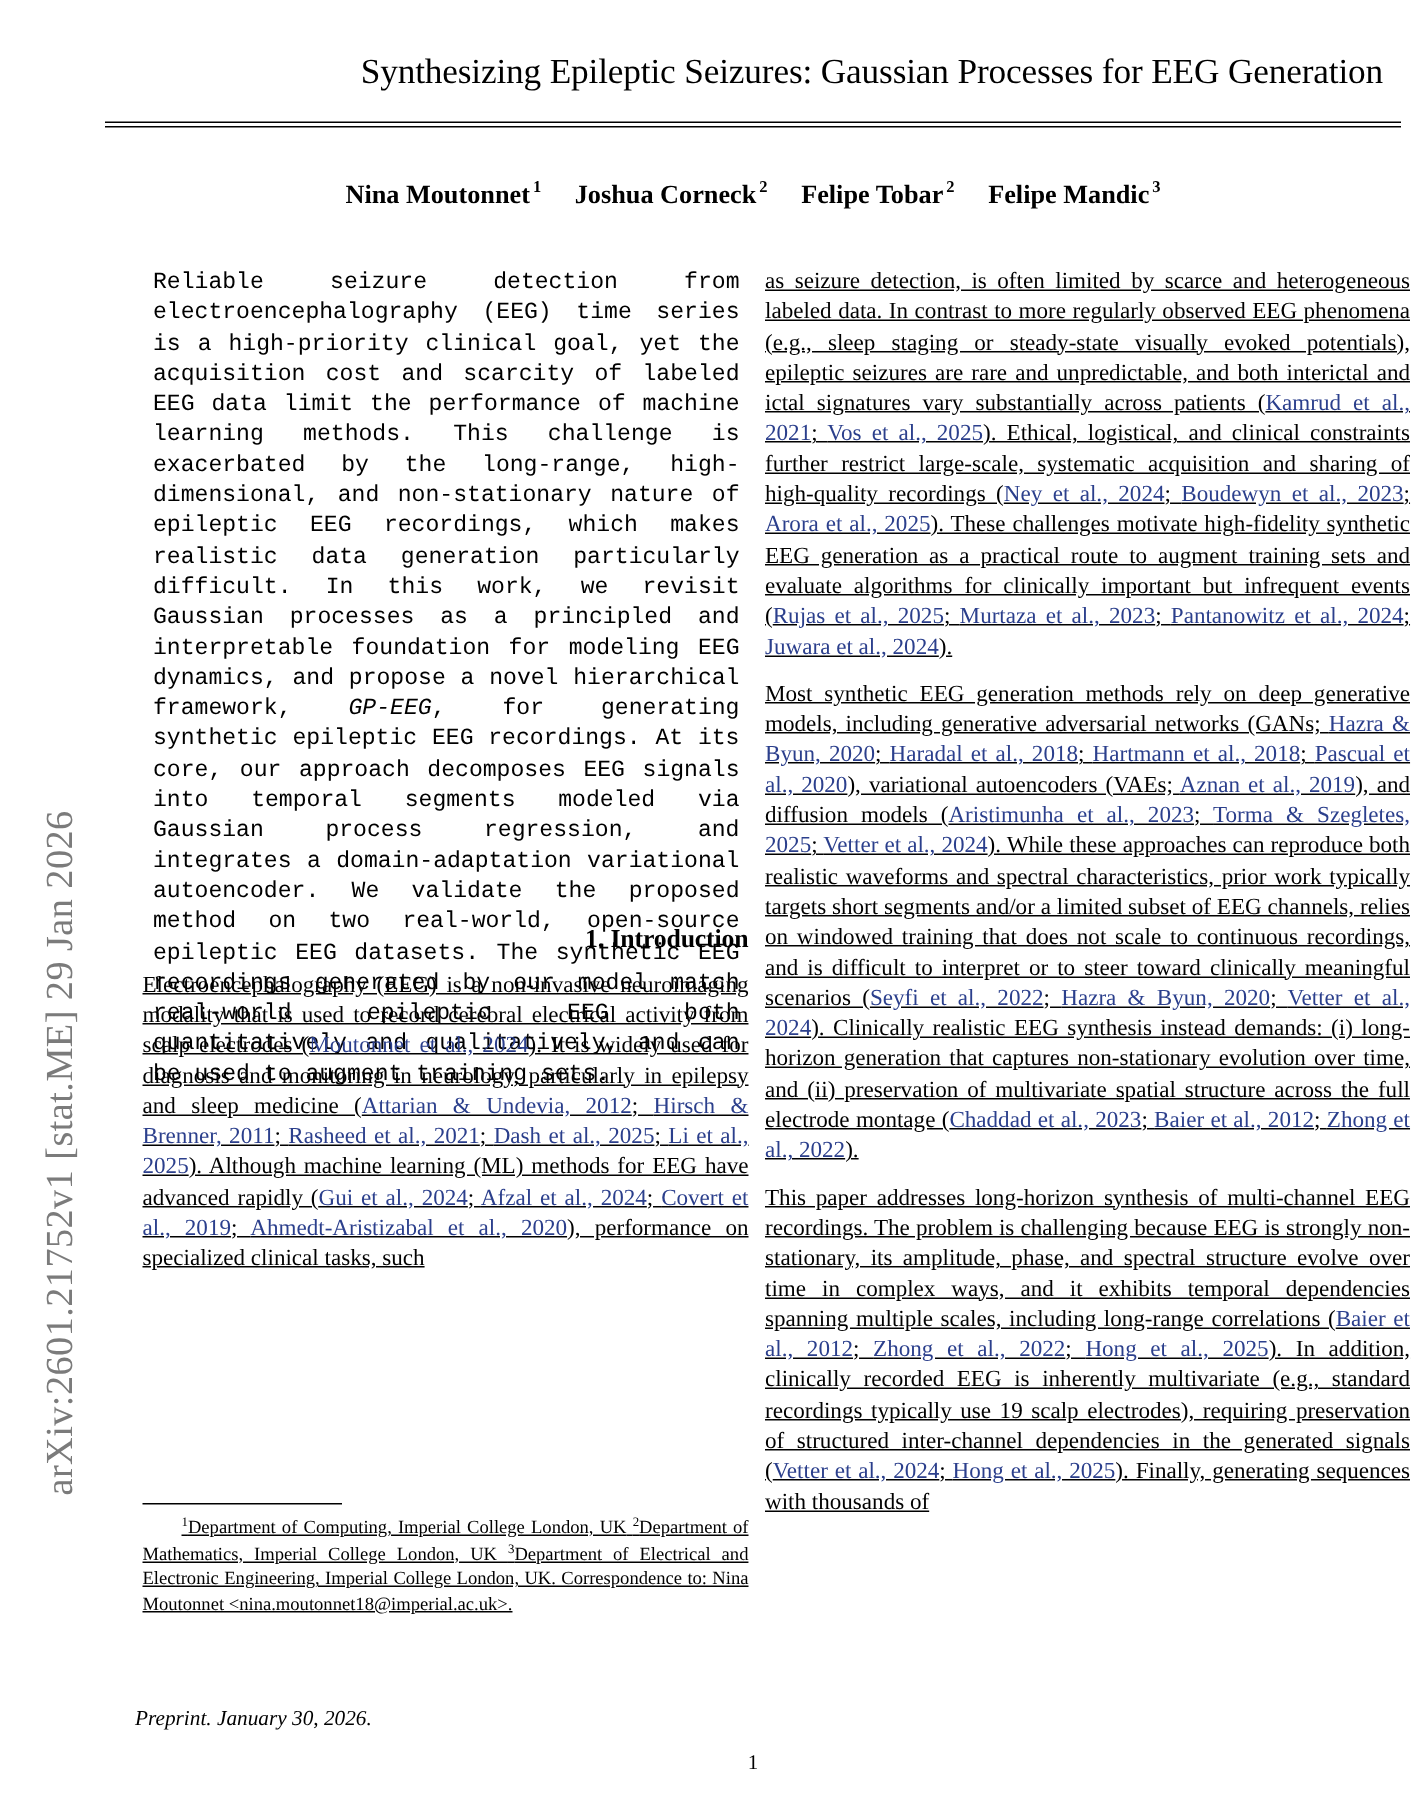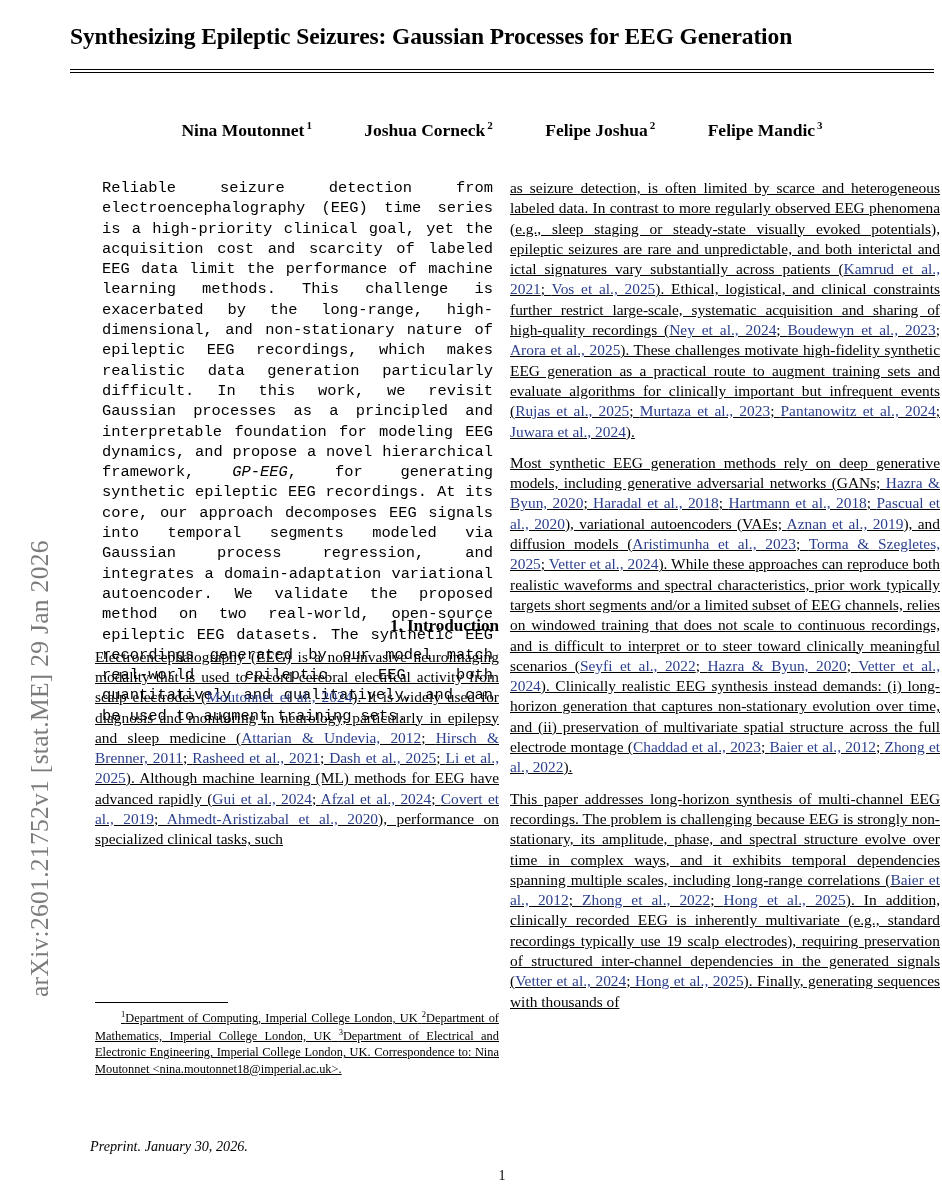--- a/index.html
+++ b/index.html
@@ -50,25 +50,25 @@
 
   
   #title-block {
     position: absolute;
     left: 8px;
     top: 22px;
     width: 864px;
   }
   #paper-title {
     font-size: 23.5px;
-    font-weight: bold;
-    text-align: left;
+    font-weight: normal;
+    text-align: right;
     letter-spacing: -0.1px;
     line-height: 1.25;
-    margin: 0;
+    margin: 12px;
   }
   #title-rule {
     margin-top: 18px;
     border-top: 1.6px solid #000;
     border-bottom: 1.6px solid #000;
     height: 1.5px;
     width: 864px;
   }
 
   
@@ -76,21 +76,21 @@
     position: absolute;
     left: 8px;
     top: 119px;
     width: 864px;
     text-align: center;
     font-size: 17.5px;
     font-weight: bold;
   }
   #authors .author {
     white-space: nowrap;
-    margin: 0 24px;
+    margin: 0 9px;
   }
   #authors sup {
     font-size: 11px;
     font-weight: bold;
     vertical-align: super;
     margin-left: 2px;
   }
 
   
   .column {
@@ -200,21 +200,21 @@
 <div id="page">
 
   <div id="title-block">
     <h1 id="paper-title">Synthesizing Epileptic Seizures: Gaussian Processes for EEG Generation</h1>
     <div id="title-rule"></div>
   </div>
 
   <div id="authors">
     <span class="author"><span>Nina Moutonnet</span><sup>1</sup></span>
     <span class="author"><span>Joshua Corneck</span><sup>2</sup></span>
-    <span class="author"><span>Felipe Joshua</span><sup>2</sup></span>
+    <span class="author"><span>Felipe Tobar</span><sup>2</sup></span>
     <span class="author"><span>Felipe Mandic</span><sup>3</sup></span>
   </div>
 
   <div class="column" id="col-left">
     <div class="abstract-body">
       <p><span>Reliable seizure detection from electroencephalography (EEG) time series is a high-priority clinical goal, yet the acquisition cost and scarcity of labeled EEG data limit the performance of machine learning methods. This challenge is exacerbated by the long-range, high-dimensional, and non-stationary nature of epileptic EEG recordings, which makes realistic data generation particularly difficult. In this work, we revisit Gaussian processes as a principled and interpretable foundation for modeling EEG dynamics, and propose a novel hierarchical framework, </span><span class="ital">GP-EEG</span><span>, for generating synthetic epileptic EEG recordings. At its core, our approach decomposes EEG signals into temporal segments modeled via Gaussian process regression, and integrates a domain-adaptation variational autoencoder. We validate the proposed method on two real-world, open-source epileptic EEG datasets. The synthetic EEG recordings generated by our model match real-world epileptic EEG both quantitatively and qualitatively, and can be used to augment training sets.</span></p>
     </div>
   </div>
 
   <div id="intro-block">

